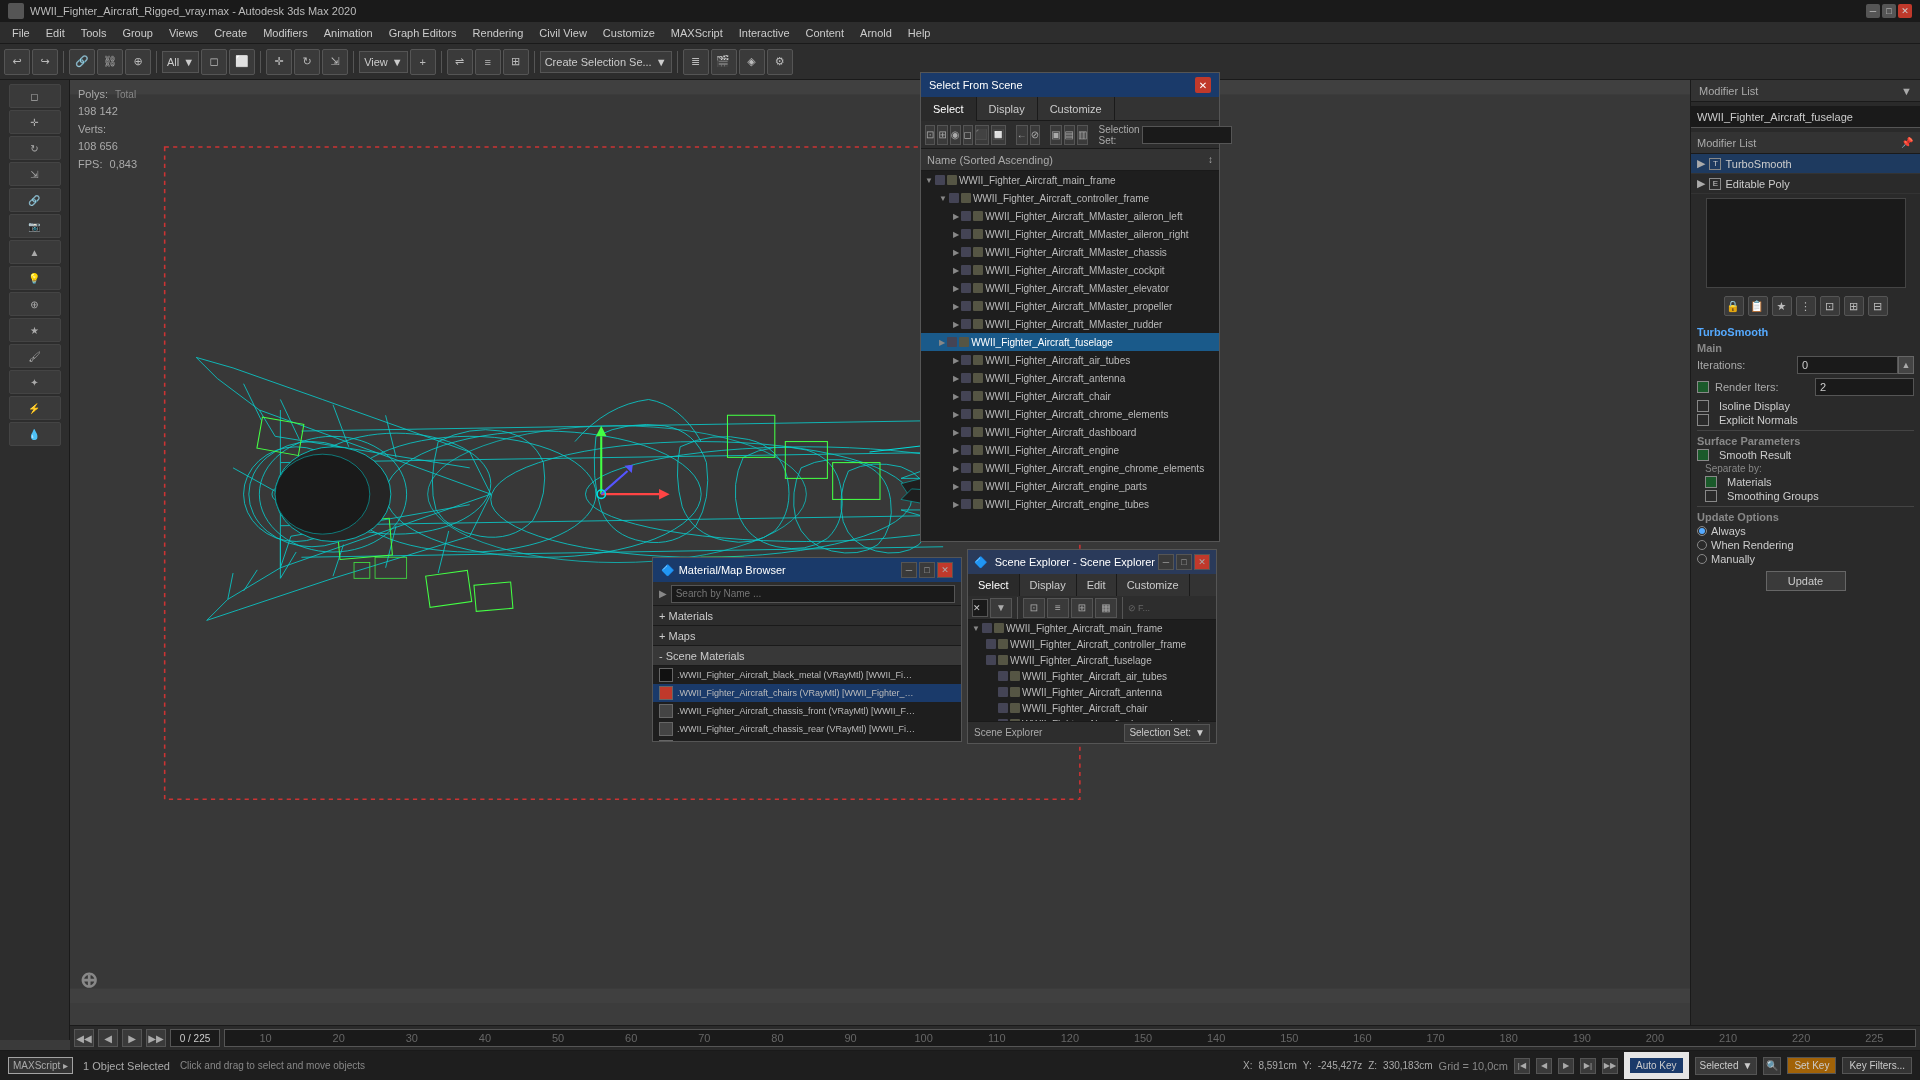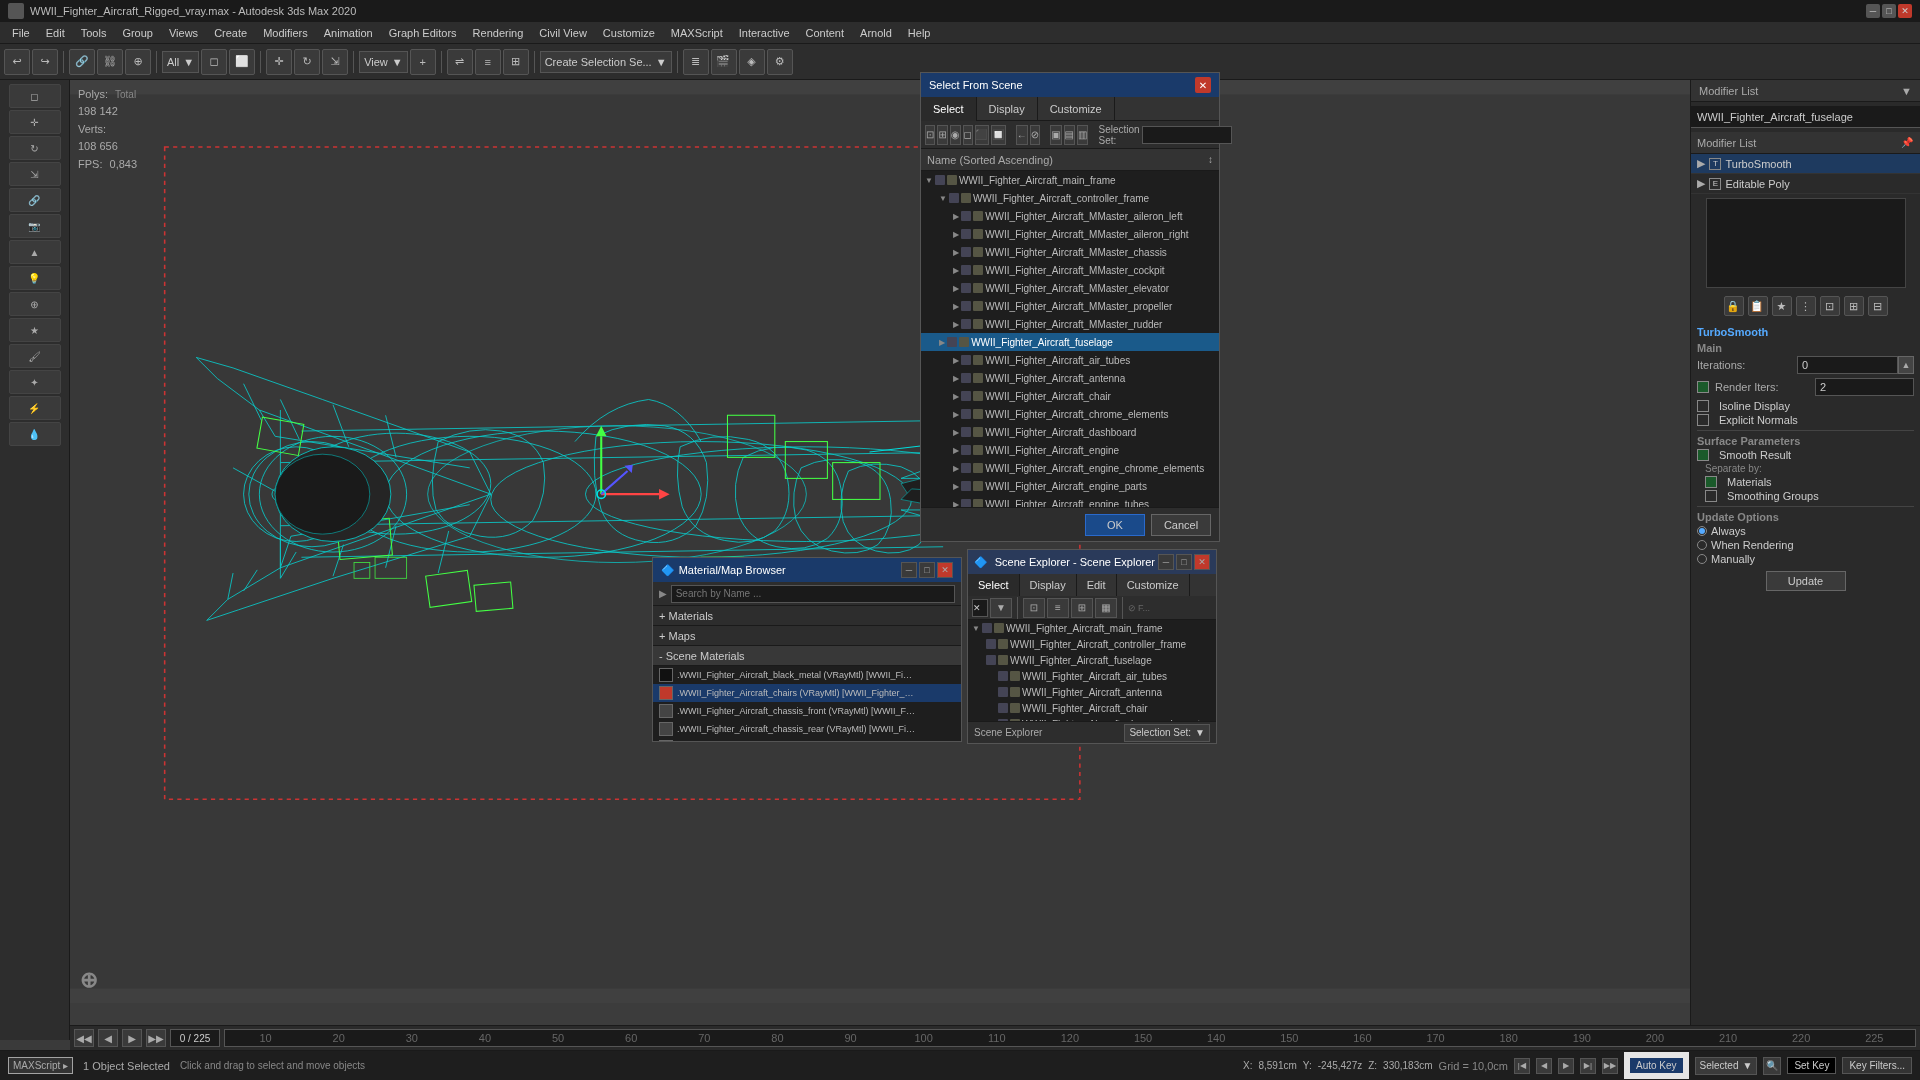--- a/index.html
+++ b/index.html
@@ -1275,24 +1275,20 @@
       <div class="scene-item">
         <span style="padding-left: 28px; display: inline-flex; align-items: center; gap: 2px;">
           <span class="tree-arrow">▶</span>
         </span>
         <span class="scene-icon-s" style="background: rgb(68, 68, 85);"></span>
         <span class="scene-icon-s" style="background: rgb(85, 85, 68);"></span>
         <span style="font-size: 10px; color: rgb(187, 187, 187);">WWII_Fighter_Aircraft_engine_tubes</span>
       </div>
     </div>
 
-  <div class="dialog-footer">
-    <div class="dialog-btn primary">OK</div>
-    <div class="dialog-btn">Cancel</div>
-  </div>
 </div>
 
 <div id="material-browser">
   <div class="mat-browser-header">
     <span style="margin-right:4px;">🔷</span>
     <span>Material/Map Browser</span>
     <div style="display:flex;gap:2px;margin-left:auto;">
       <div class="se-header-btn">─</div>
       <div class="se-header-btn">□</div>
       <div class="se-header-btn" style="background:#c0392b;">✕</div>
@@ -1485,16 +1481,16 @@
 
     <button style="background:#1a3a6a;border:6px solid #e5e5e5;color:#ccc;font-size:10px;padding:2px 6px;cursor:pointer;">Auto Key</button>
 
     <div class="toolbar-dropdown" style="height:18px;font-size:10px;">
       <span>Selected</span>
       <span>▼</span>
     </div>
 
     <div class="time-btn" style="width:18px;height:18px;font-size:10px;">🔍</div>
 
-    <button style="background:#000000;border:1px solid #555;color:#ccc;font-size:10px;padding:2px 6px;cursor:pointer;">Set Key</button>
+    <button style="background:#a16207;border:1px solid #555;color:#ccc;font-size:10px;padding:2px 6px;cursor:pointer;">Set Key</button>
     <button style="background:#333;border:1px solid #555;color:#ccc;font-size:10px;padding:2px 6px;cursor:pointer;">Key Filters...</button>
   </div>
 </div>
 
 </body></html>

